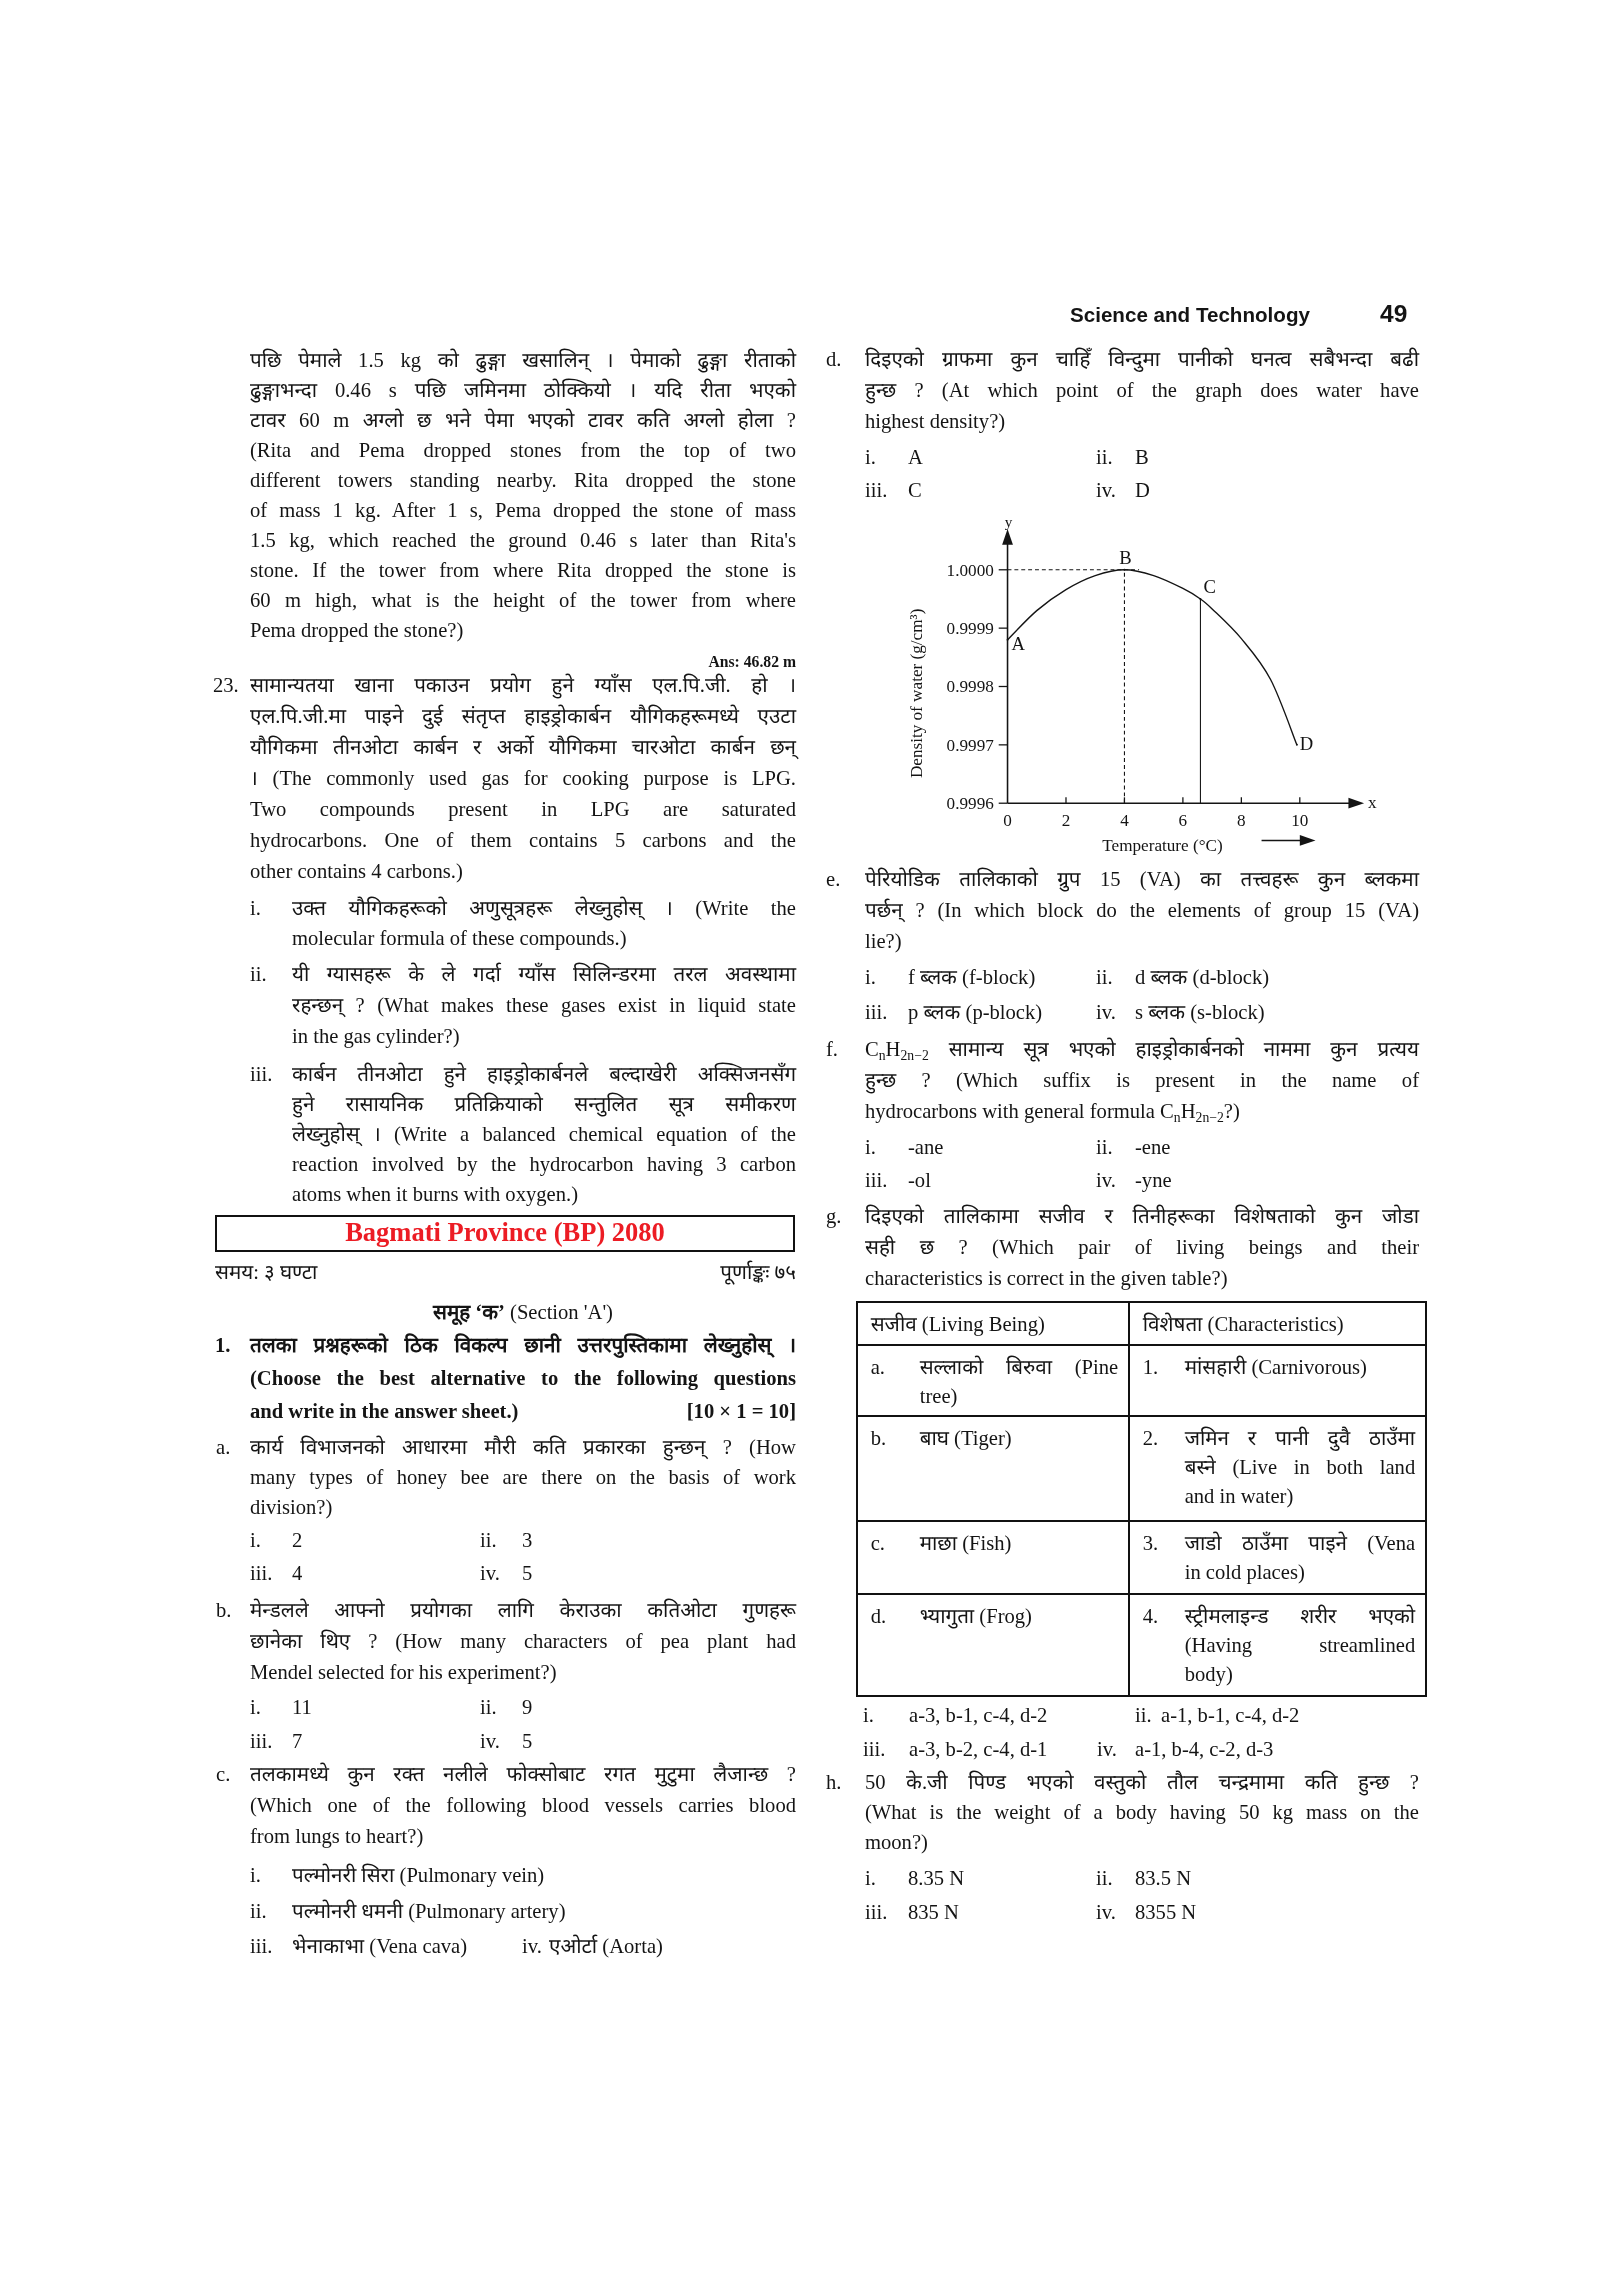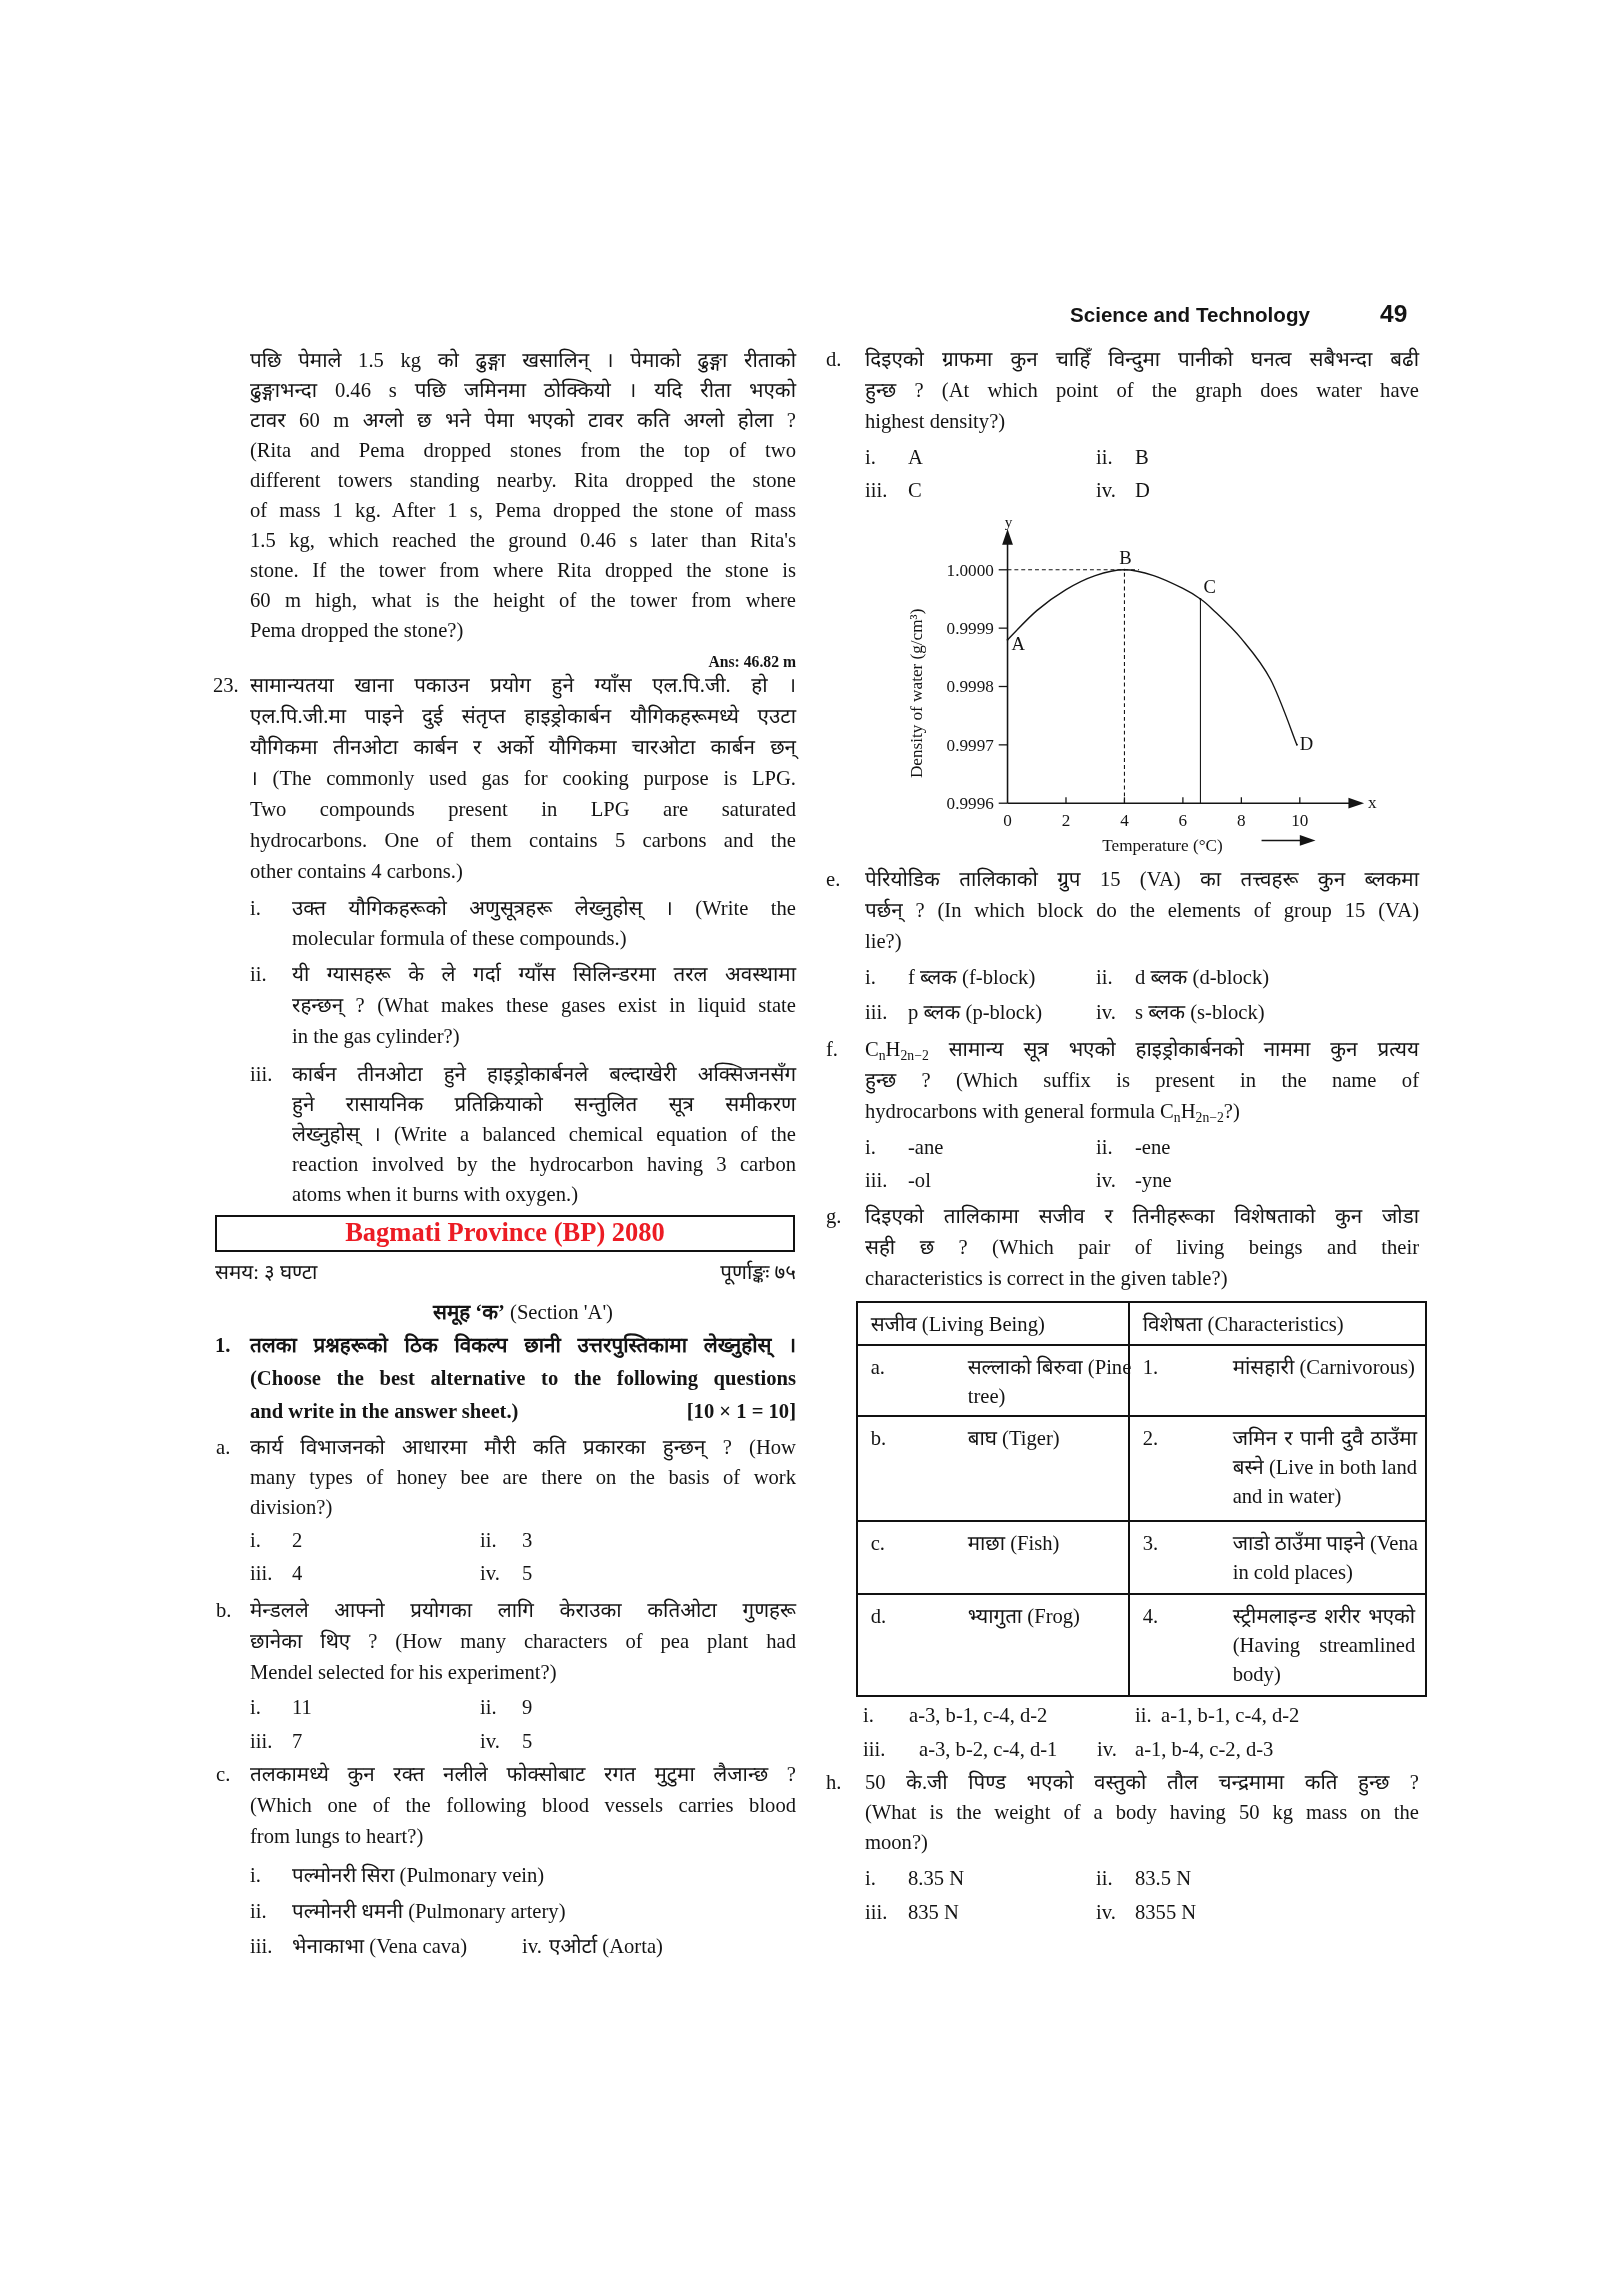--- a/index.html
+++ b/index.html
@@ -35,21 +35,21 @@
 
   .chart { left: 882px; top: 505px; width: 510px; height: 363px; overflow: visible; }
   .chart text { font-family: "Liberation Serif", "DejaVu Serif", serif; fill: #141414; }
 
   .grid { position: absolute; left: 856px; top: 1301px; width: 568px; border-collapse: collapse; table-layout: fixed; }
   .grid td { border: 2.5px solid #111; vertical-align: top; padding: 6.9px 9.8px 0 12.7px; line-height: 29px; }
   .cell { display: flex; }
   .cell .lab { flex: none; width: 49px; }
   .cell .lab.r { width: 42px; }
   .cell .ctext { flex: 1; }
-  .cell .ctext .ln { display: block; white-space: nowrap; text-align: justify; text-align-last: justify; margin-left: 48px; }
+  .cell .ctext .ln { display: block; white-space: nowrap; text-align: justify; text-align-last: justify; }
   .cell .ctext .ln.end { text-align-last: left; }
 </style>
 </head>
 <body>
 
 <div class="abs running">Science and Technology</div>
 <div class="abs pageno">49</div>
 
 <div class="abs para" style="left:250px;top:345px;width:546px;line-height:30px">
   <div class="ln">पछि पेमाले 1.5 kg को ढुङ्गा खसालिन् । पेमाको ढुङ्गा रीताको</div>
@@ -380,21 +380,21 @@
   </table>
 
 <div class="opt-row" style="left:863px;top:1700px">
   <span style="left:0">i.</span>
   <span style="left:46px">a-3, b-1, c-4, d-2</span>
   <span style="left:272px">ii.</span>
   <span style="left:298px">a-1, b-1, c-4, d-2</span>
 </div>
 <div class="opt-row" style="left:863px;top:1734px">
   <span style="left:0">iii.</span>
-  <span style="left:56px">a-3, b-2, c-4, d-1</span>
+  <span style="left:46px">a-3, b-2, c-4, d-1</span>
   <span style="left:234px">iv.</span>
   <span style="left:272px">a-1, b-4, c-2, d-3</span>
 </div>
 
 <div class="num" style="left:826px;top:1767px;line-height:30px">h.</div>
 <div class="abs para" style="left:865px;top:1767px;width:554px;line-height:30px">
   <div class="ln">50 के.जी पिण्ड भएको वस्तुको तौल चन्द्रमामा कति हुन्छ ?</div>
   <div class="ln">(What is the weight of a body having 50 kg mass on the</div>
   <div class="ln end">moon?)</div>
 </div>

